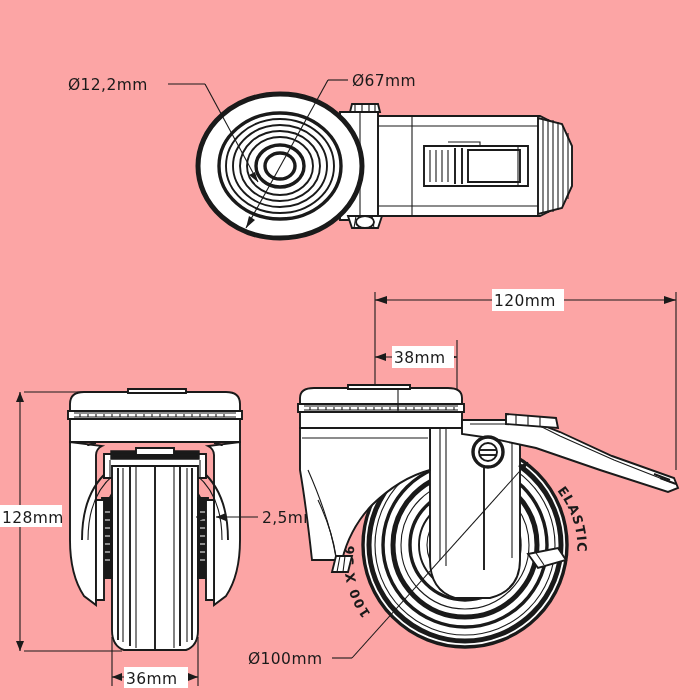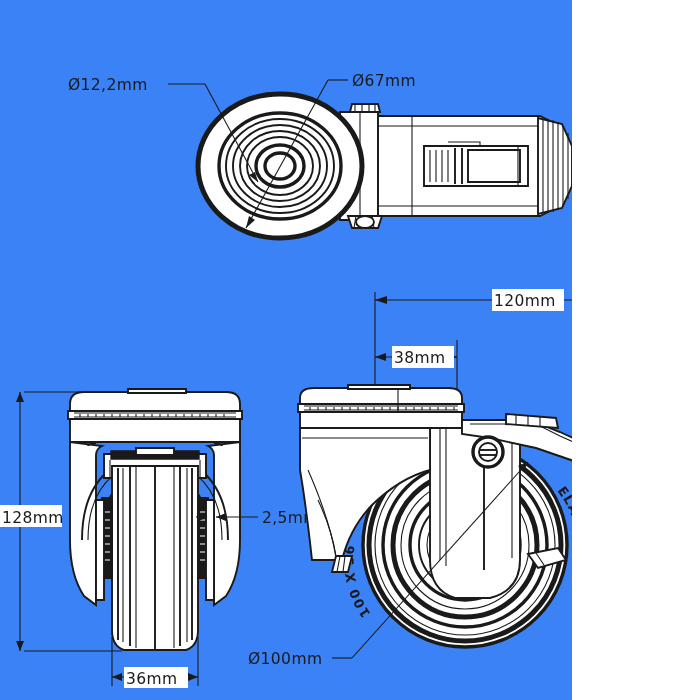--- a/index.html
+++ b/index.html
@@ -5,23 +5,23 @@
   html, body {
     margin: 0;
     padding: 0;
     background: #ffffff;
   }
   body {
     font-family: "DejaVu Sans", sans-serif;
   }
   #sheet {
     position: relative;
-    width: 572px;
+    width: 700px;
     height: 700px;
-    background: #3b82f6;
+    background: #fca5a5;
     overflow: hidden;
   }
   #sheet svg {
     position: absolute;
     top: 0; left: 0;
     width: 700px;
     height: 700px;
   }
   .ln { stroke: #1a1a1a; fill: none; }
   .thin { stroke-width: 1.1; }

